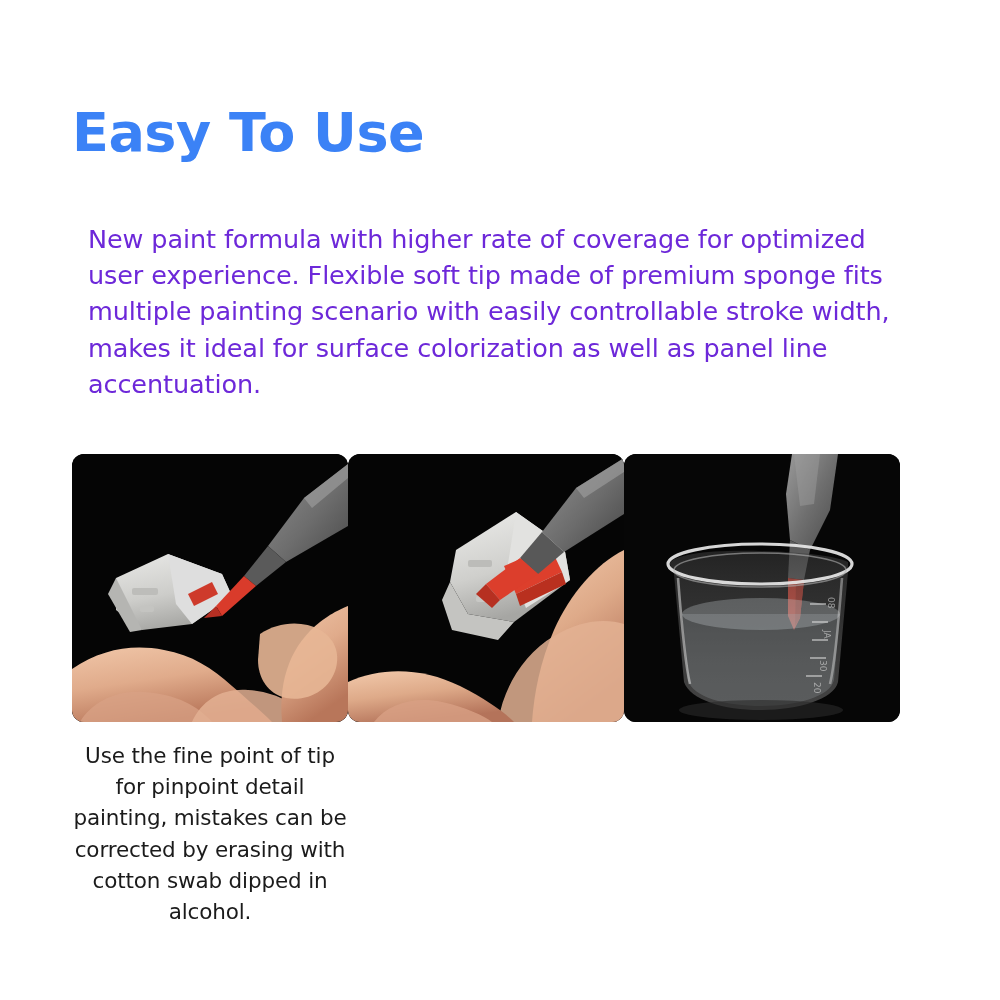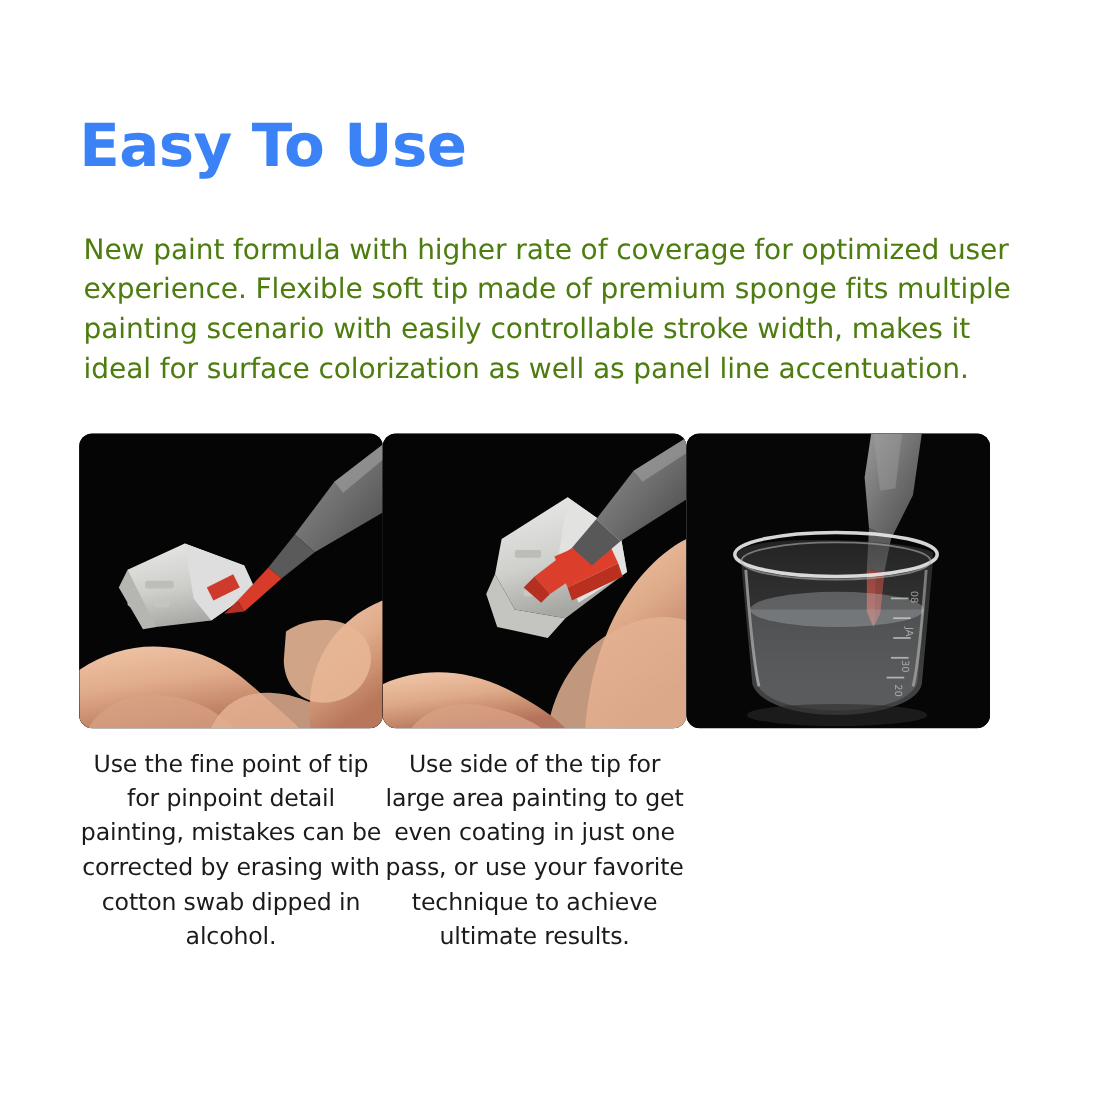--- a/index.html
+++ b/index.html
@@ -29,22 +29,22 @@
     line-height: 1.0;
     letter-spacing: -0.5px;
     color: #3b82f6;
     margin: 0;
     padding-top: 106px;
   }
   .intro {
     font-family: "DejaVu Sans", sans-serif;
     font-size: 25.5px;
     line-height: 1.42;
-    color: #4d7c0f;
-    margin: 4px;
+    color: #6d28d9;
+    margin: 16px;
     padding-top: 45px;
     max-width: 895px;
     letter-spacing: -0.1px;
   }
   .cards {
     display: flex;
     padding-top: 36px;
   }
   .card {
     width: 276px;
@@ -170,21 +170,20 @@
           <path d="M168 140 L214 118 L218 130 L172 152 Z" fill="#b9301f"></path>
 
           <path d="M276 60 L276 4 L228 34 L194 78 L216 98 Z" fill="url(#marker2)"></path>
           <path d="M194 78 L216 98 L190 120 L172 104 Z" fill="#585858"></path>
 
           <path d="M172 104 L190 120 L152 146 L138 130 Z" fill="#dc3e2c"></path>
           <path d="M152 146 L138 130 L128 140 L144 154 Z" fill="#b63021"></path>
           <path d="M228 34 L276 4 L276 18 L236 44 Z" fill="#9c9c9c" opacity="0.65"></path>
         </svg>
       </div>
-      <div class="caption">Use side of the tip for large area painting to get even coating in just one pass, or use your favorite technique to achieve ultimate results.</div>
     </div>
 
     <div class="card">
       <div class="photo">
         <svg width="276" height="268" viewBox="0 0 276 268" xmlns="http://www.w3.org/2000/svg">
           <defs>
             <linearGradient id="marker3" x1="0" y1="0" x2="1" y2="1">
               <stop offset="0" stop-color="#9a9a9a"></stop>
               <stop offset="0.5" stop-color="#6f6f6f"></stop>
               <stop offset="1" stop-color="#4b4b4b"></stop>

